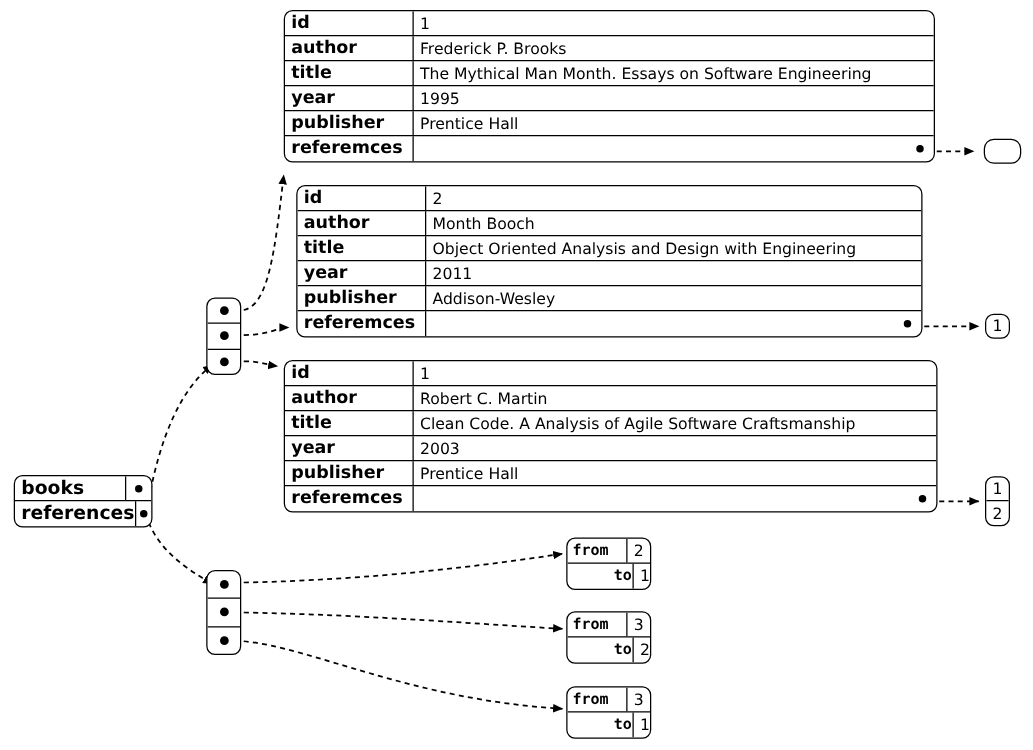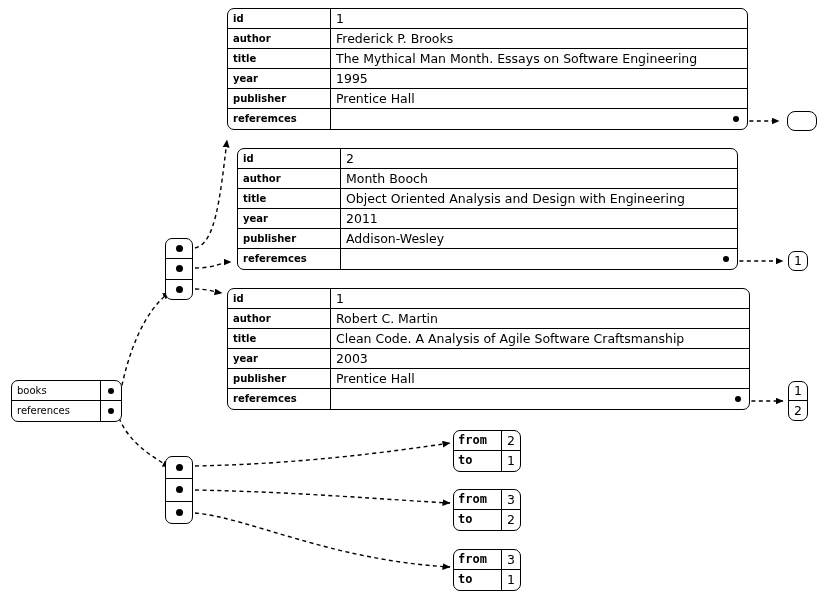--- a/index.html
+++ b/index.html
@@ -39,21 +39,21 @@
     display: flex;
     height: 20px;
     box-sizing: border-box;
     border-bottom: 1.1px solid #000;
   }
   .rec-row:last-child { border-bottom: none; }
   .rec-key {
     box-sizing: border-box;
     border-right: 1.1px solid #000;
     font-weight: bold;
-    font-size: 10px;
+    font-size: 14px;
     line-height: 19px;
     padding-left: 5px;
     white-space: nowrap;
     color: #000;
   }
   .rec-val {
     box-sizing: border-box;
     flex: 1 1 auto;
     font-size: 12.5px;
     line-height: 19px;
@@ -126,22 +126,22 @@
     display: flex;
     height: 20px;
     box-sizing: border-box;
     border-bottom: 1.1px solid #000;
   }
   .root-row:last-child { border-bottom: none; }
   .root-key {
     box-sizing: border-box;
     flex: 1 1 auto;
     border-right: 1.1px solid #000;
-    font-weight: normal;
-    font-size: 10px;
+    font-weight: bold;
+    font-size: 15px;
     line-height: 19px;
     padding-left: 5px;
     white-space: nowrap;
     color: #000;
   }
   .root-ptr {
     box-sizing: border-box;
     width: 20px;
     position: relative;
   }
@@ -166,21 +166,21 @@
     background: #fff;
     overflow: hidden;
     z-index: 3;
   }
   .er-row {
     display: flex;
     height: 20px;
     box-sizing: border-box;
     border-bottom: 1.1px solid #000;
   }
-  .er-row:last-child { border-bottom: none; }
+  .er-row:last-child { border-bottom: none; margin-left: 33px; }
   .er-key {
     box-sizing: border-box;
     width: 48px;
     border-right: 1.1px solid #000;
     font-weight: bold;
     font-size: 12px;
     font-family: "DejaVu Sans Mono", "Liberation Mono", monospace;
     line-height: 19px;
     padding-left: 4px;
     color: #000;

